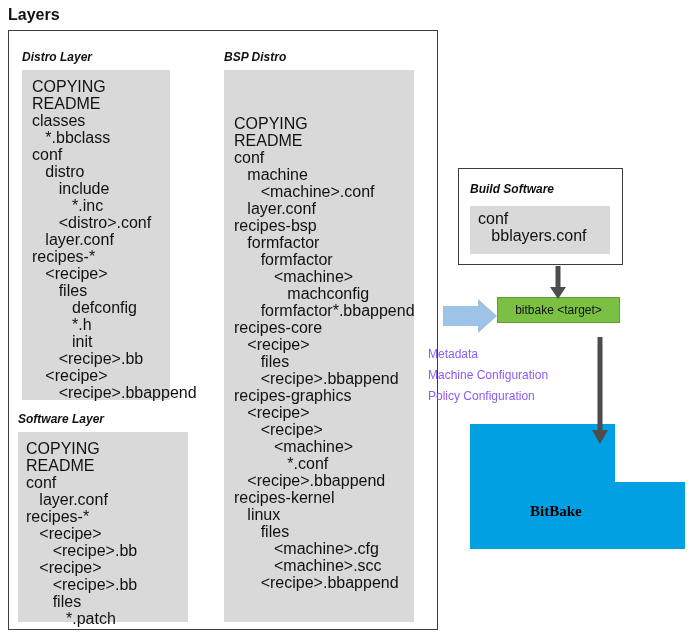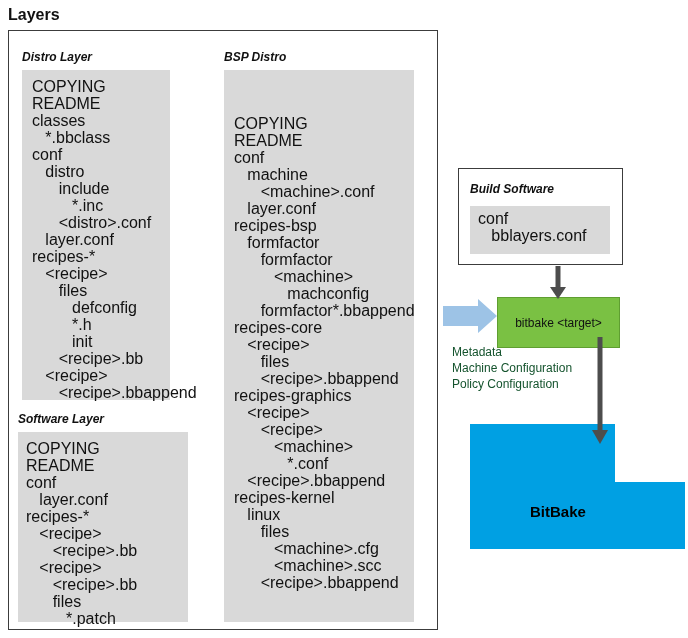--- a/index.html
+++ b/index.html
@@ -46,37 +46,37 @@
   
   .build-box{
     position:absolute;left:458px;top:168px;width:165px;height:97px;
     border:1px solid #3c3c3c;background:#ffffff;box-sizing:border-box;
   }
   #build-label{left:470px;top:182px;}
   #build-panel{left:470px;top:206px;width:140px;height:48px;}
   #build-tree{position:absolute;left:478px;top:210px;}
 
   .bitbake-box{
-    position:absolute;left:497px;top:297px;width:123px;height:51px;
+    position:absolute;left:497px;top:297px;width:123px;height:26px;
     background:#7ac143;border:1px solid #5f9e31;box-sizing:border-box;
     display:flex;align-items:center;justify-content:center;
     font-size:12px;color:#111;
   }
   .meta-text{
-    position:absolute;left:452px;top:344px;
-    font-size:12px;color:#14532d;line-height:16px;white-space:pre;
+    position:absolute;left:428px;top:344px;
+    font-size:12px;color:#8b5cf6;line-height:21px;white-space:pre;
   }
   .blue-shape{
     position:absolute;left:470px;top:424px;width:215px;height:125px;
   }
   .blue-top{position:absolute;left:0;top:0;width:145px;height:60px;background:#00a0e3;}
   .blue-bot{position:absolute;left:0;top:58px;width:215px;height:67px;background:#00a0e3;}
   .bitbake-word{
     position:absolute;left:530px;top:503px;
-    font-size:15px;font-weight:bold;color:#000;
+    font-size:15px;font-weight:bold;color:#000;font-family:Liberation Serif, serif;
   }
   svg.arrows{position:absolute;left:0;top:0;width:688px;height:638px;pointer-events:none;}
 </style>
 </head>
 <body>
 
 <div class="title">Layers</div>
 
 <div class="layers-box"></div>
 

